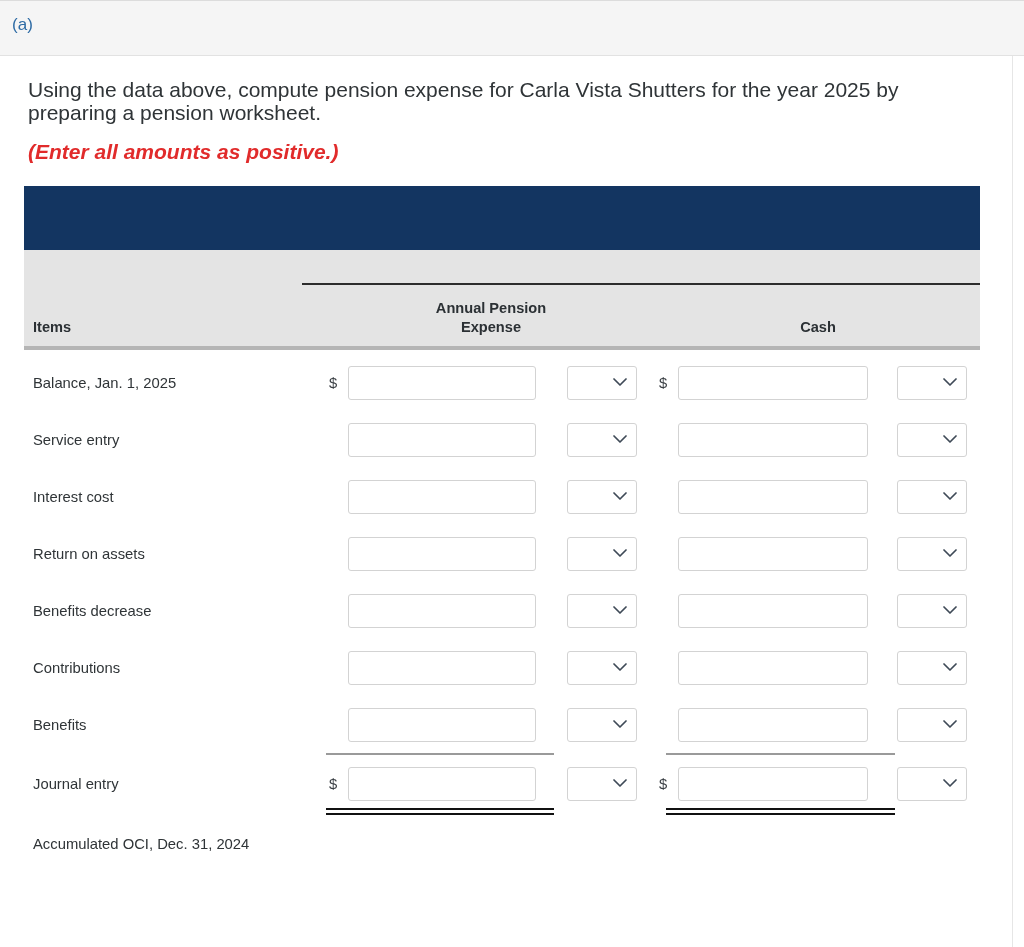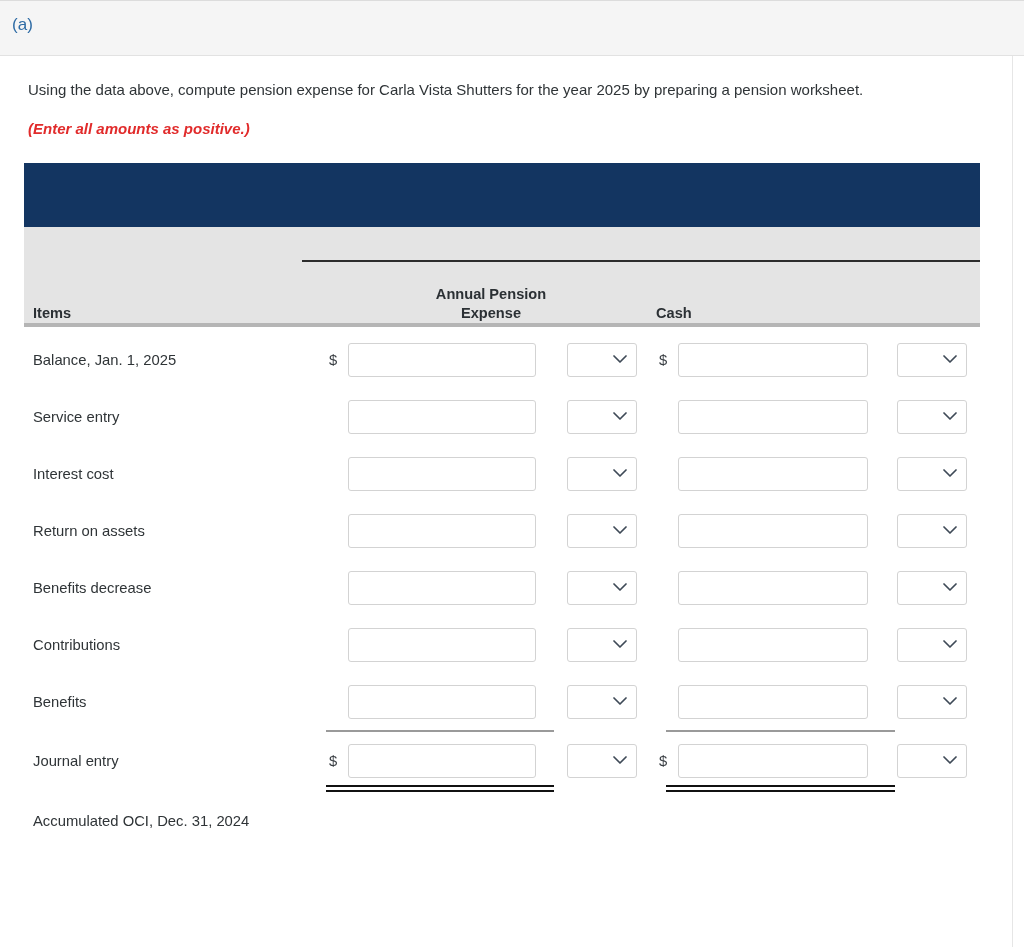--- a/index.html
+++ b/index.html
@@ -29,21 +29,21 @@
   .part-label {
     font-size: 17px;
     color: #2f6ca5;
     line-height: 20px;
     letter-spacing: .1px;
   }
 
   
   .prompt {
     padding: 22px 52px 0 28px;
-    font-size: 15px;
+    font-size: 21px;
     line-height: 23px;
     color: #2f3437;
   }
   .prompt .note {
     display: block;
     color: #e12b2b;
     font-style: italic;
     font-weight: bold;
     margin-top: 16px;
   }
@@ -79,27 +79,28 @@
     left: 0; right: 0; bottom: 0;
     display: flex;
     align-items: flex-end;
     height: 68px;
   }
   .hc {
     box-sizing: border-box;
     font-size: 14.6px;
     font-weight: bold;
     color: #2b3034;
+    padding-bottom: 9px;
     border-bottom: 4px solid #b5b5b5;
     line-height: 19px;
   }
   .hc-items   { width: 278px; padding-left: 9px; }
   .hc-gap     { width: 24px; }
   .hc-expense { width: 330px; text-align: center; }
-  .hc-cash    { width: 324px; text-align: left; }
+  .hc-cash    { width: 324px; text-align: center; }
 
   
   .rows { background: #ffffff; padding-top: 4px; }
   .row {
     display: flex;
     align-items: center;
     height: 57px;
     position: relative;
   }
   .cell-item {

